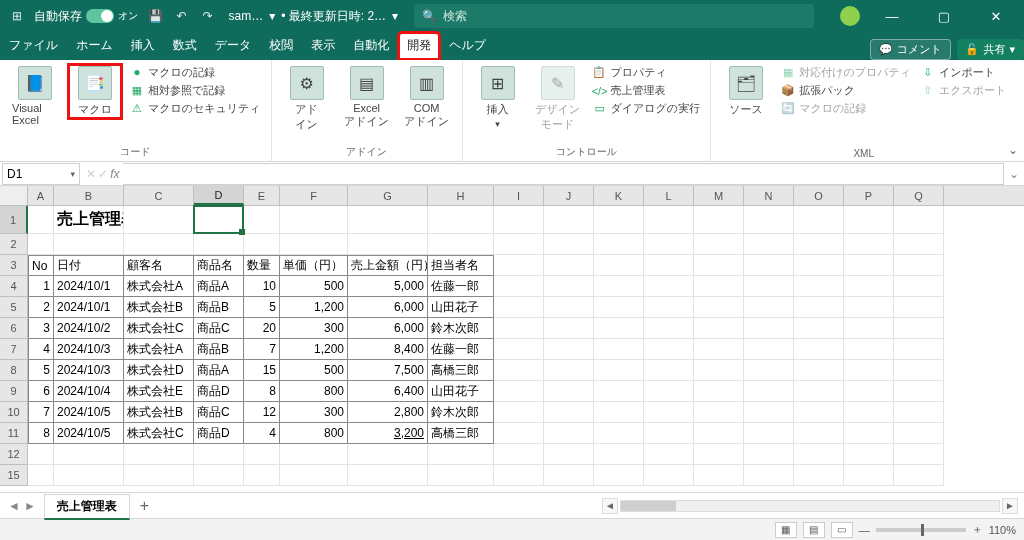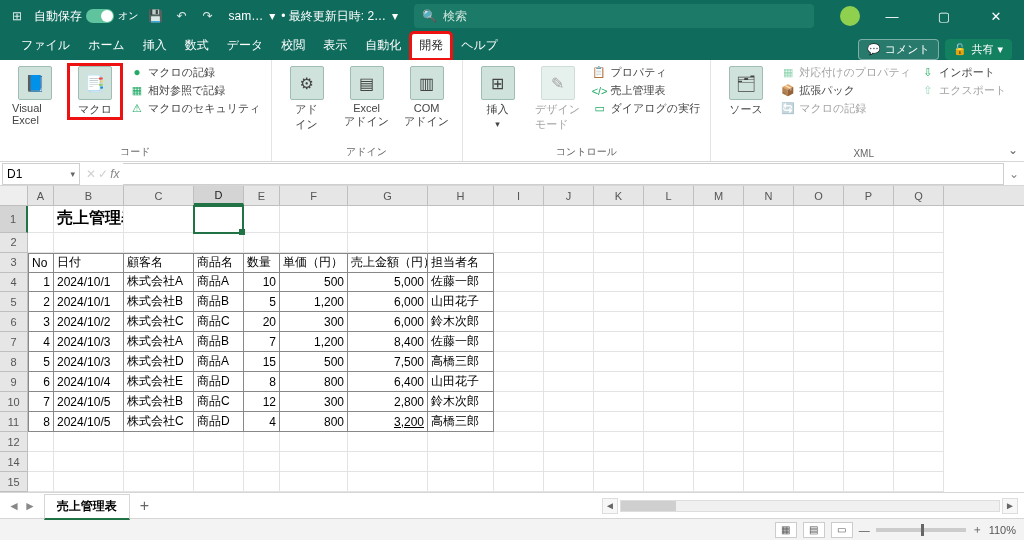--- a/index.html
+++ b/index.html
@@ -22,21 +22,21 @@
   .switch::after{content:""; position:absolute; right:1px; top:1px; width:12px;height:12px;border-radius:50%;background:#fff;}
   .tb-icon { width:18px; height:18px; display:flex; align-items:center; justify-content:center; opacity:.85; }
   .titlebar .center { flex:1; display:flex; align-items:center; gap:6px; padding:0 12px; overflow:hidden;}
   .docname { overflow:hidden; text-overflow:ellipsis; }
   .searchbox { margin-left:10px; flex:1; max-width:400px; height:24px; border-radius:4px; background:#1b7a68; display:flex; align-items:center; padding:0 8px; gap:6px; color:#cfe6de;}
   .titlebar .right { display:flex; align-items:center; gap:12px; }
   .win-btn { width:40px; height:32px; display:flex; align-items:center; justify-content:center; font-size:13px; }
   .avatar{width:20px;height:20px;border-radius:50%;background:#8fd14f;}
 
   
-  .tabs { height:28px; background:var(--teal); display:flex; align-items:flex-end; padding:0 12px; color:#fff; font-size:12px;}
+  .tabs { height:28px; background:var(--teal); display:flex; align-items:flex-end; padding:0 0; color:#fff; font-size:12px;}
   .tab { padding:5px 9px 6px; cursor:default; position:relative;}
   .tab.active { background:#fff; color:#1a1a1a; border-radius:4px 4px 0 0;}
   .tab.highlight { outline:3px solid #e11; outline-offset:-2px; }
   .tabs .spacer {flex:1;}
   .tabs .pill { background:rgba(255,255,255,.1); border:1px solid rgba(255,255,255,.4); border-radius:4px; padding:2px 8px; margin-left:6px; display:flex; align-items:center; gap:4px; font-size:11px;}
   .tabs .pill.share{background:#13805f;border-color:#13805f;}
 
   
   .ribbon { height:102px; background:var(--ribbon-bg); border-bottom:1px solid #d6d6d6; display:flex; font-size:11px; color:#444; position:relative;}
   .group { display:flex; flex-direction:column; align-items:center; padding:4px 8px 2px; border-right:1px solid #e4e4e4;}
@@ -205,21 +205,21 @@
 
   <div class="group">
     <div class="body">
       <div class="big-btn">
           <div class="ico">⊞</div>
           <span>挿入</span>
           <span style="font-size:9px;">▾</span>
         </div>
       <div class="big-btn" style="opacity:.5;">
           <div class="ico">✎</div>
-          <span style="white-space:pre;">デザイン
+          <span style="white-space:pre;text-align:center;">デザイン
 モード</span>
         </div>
       <div class="small-list">
         <div class="small-item">
             <span class="sico">📋</span>
             <span>プロパティ</span>
           </div>
         <div class="small-item">
             <span class="sico">&lt;/&gt;</span>
             <span>売上管理表</span>
@@ -539,40 +539,20 @@
         <div class="cell " style="width: 50px;"></div>
         <div class="cell " style="width: 50px;"></div>
         <div class="cell " style="width: 50px;"></div>
         <div class="cell " style="width: 50px;"></div>
         <div class="cell " style="width: 50px;"></div>
         <div class="cell " style="width: 50px;"></div>
         <div class="cell " style="width: 50px;"></div>
         <div class="cell " style="width: 50px;"></div>
       </div>
       <div class="row">
-        <div class="rowhdr">14</div>
-        <div class="cell " style="width: 26px;"></div>
-        <div class="cell " style="width: 70px;"></div>
-        <div class="cell " style="width: 70px;"></div>
-        <div class="cell " style="width: 50px;"></div>
-        <div class="cell " style="width: 36px;"></div>
-        <div class="cell " style="width: 68px;"></div>
-        <div class="cell " style="width: 80px;"></div>
-        <div class="cell " style="width: 66px;"></div>
-        <div class="cell " style="width: 50px;"></div>
-        <div class="cell " style="width: 50px;"></div>
-        <div class="cell " style="width: 50px;"></div>
-        <div class="cell " style="width: 50px;"></div>
-        <div class="cell " style="width: 50px;"></div>
-        <div class="cell " style="width: 50px;"></div>
-        <div class="cell " style="width: 50px;"></div>
-        <div class="cell " style="width: 50px;"></div>
-        <div class="cell " style="width: 50px;"></div>
-      </div>
-      <div class="row">
         <div class="rowhdr">15</div>
         <div class="cell " style="width: 26px;"></div>
         <div class="cell " style="width: 70px;"></div>
         <div class="cell " style="width: 70px;"></div>
         <div class="cell " style="width: 50px;"></div>
         <div class="cell " style="width: 36px;"></div>
         <div class="cell " style="width: 68px;"></div>
         <div class="cell " style="width: 80px;"></div>
         <div class="cell " style="width: 66px;"></div>
         <div class="cell " style="width: 50px;"></div>

